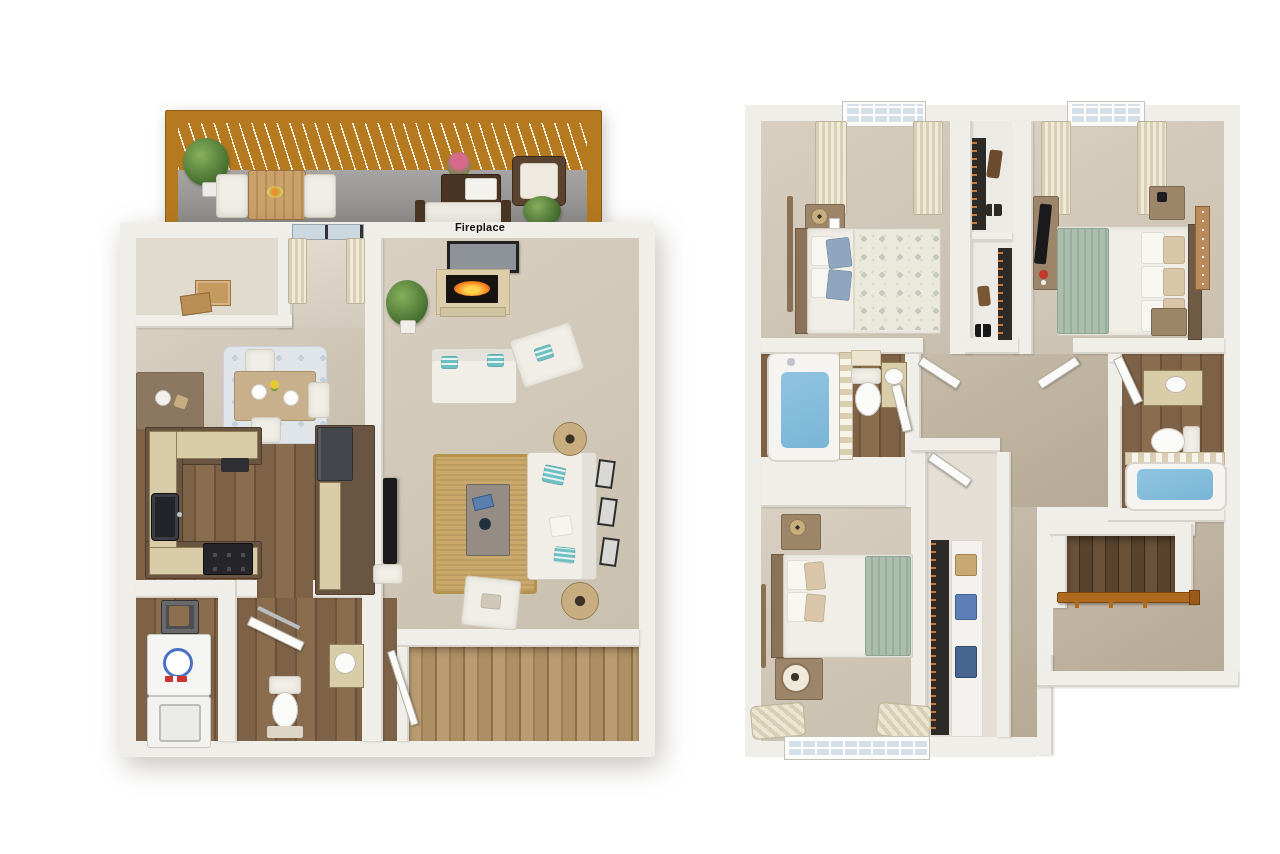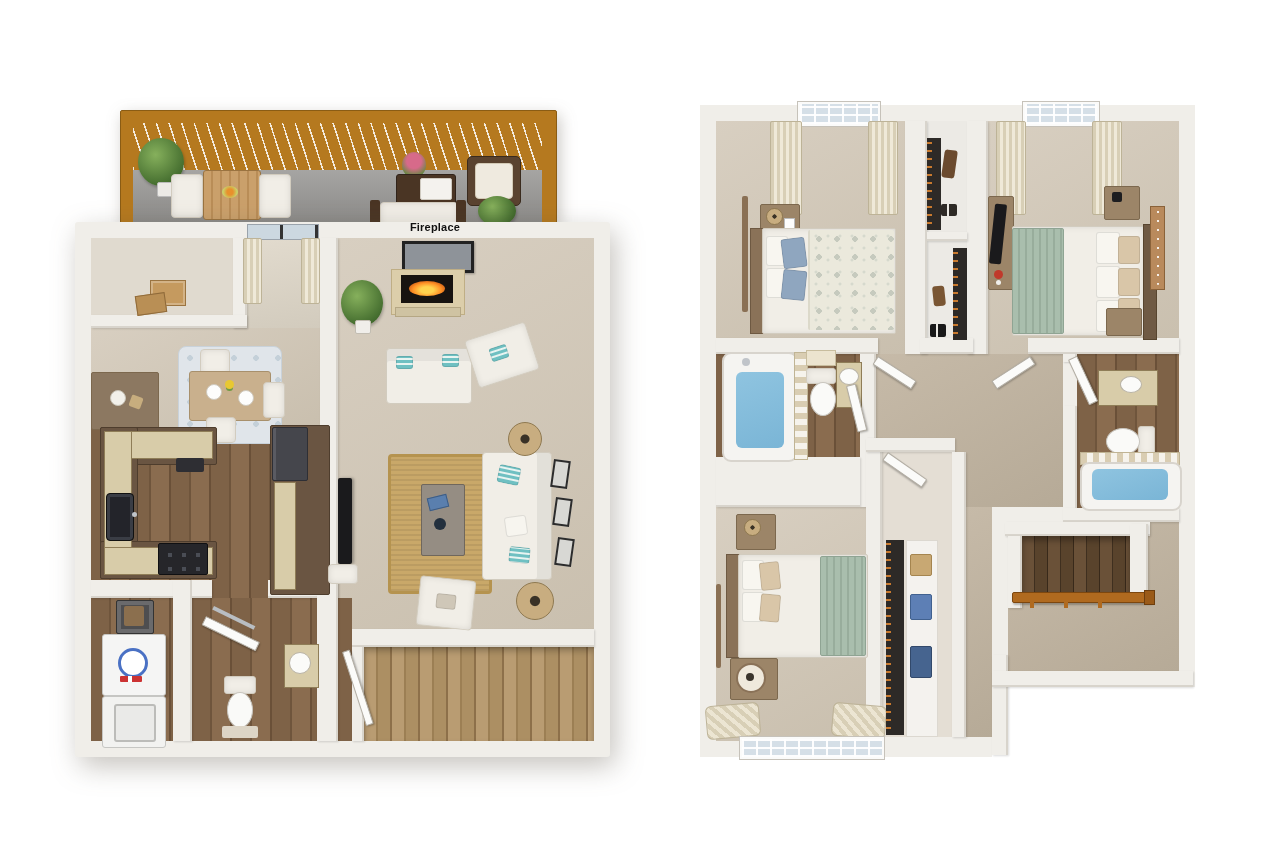--- a/index.html
+++ b/index.html
@@ -1,18 +1,18 @@
 <!DOCTYPE html>
 <html style="--wall: #f0eee9; --wallFace: #d8d4cc; --carpet: #c9bfae; --carpetHi: #d8cfc1; --hallCarpet: #b6aa97; --wood: #7e6247; --deckWood: #b5791f; --concrete: #969593; --counter: #d8cca9; --cabinet: #6a5542; --jute: #c9a869; --blueRug: #e0e5ea; --sofa: #f1eee7; --teal: #6fc0c2; --sage: #a9bead; --water: #7ab5d6; --curtain: #d8cfb6; --glass: #d5dfe7; --stairLight: #b99c72; --stairDark: #553f2a; --rail: #b06a1f; --tv: #1a1a1c; --taupe: #9c8568; --fire: #ff9226; --pillowBlue: #8fa6bf; --denim: #46648f; --shirtBlue: #5d7fb5; --hangerOrange: #c97a2e; --sign: #b98a5c;"><head>
 <meta charset="utf-8">
 <style>
   html,body{margin:0;padding:0;background:#fff;font-family:"Liberation Sans",sans-serif;}
   #stage{position:relative;width:1280px;height:854px;background:#fff;overflow:hidden;}
   .abs{position:absolute;}
-  .plan{position:absolute;inset:0;}
+  .plan{position:absolute;inset:0;margin-left:45px;}
   .house{position:absolute;background:var(--wall,#f0eee9);filter:drop-shadow(5px 9px 14px rgba(80,70,55,.33));}
   .wall{position:absolute;background:var(--wall,#f0eee9);box-shadow:inset 0 -2px 0 var(--wallFace,#d8d4cc),1px 1px 2px rgba(0,0,0,.14);}
   .vwall{position:absolute;background:var(--wall,#f0eee9);box-shadow:inset -2px 0 0 var(--wallFace,#d8d4cc),1px 1px 2px rgba(0,0,0,.14);}
   .carpet{position:absolute;background:linear-gradient(150deg,var(--carpetHi,#d8cfc1),var(--carpet,#c9bfae));}
   .hallcarpet{position:absolute;background:linear-gradient(150deg,#c6baa8,var(--hallCarpet,#b6aa97));}
   .woodf{position:absolute;background:repeating-linear-gradient(90deg,#7e6247 0 18px,#6f553c 18px 20px,#8a6c4f 20px 38px,#6a5038 38px 40px);}
   .palefloor{position:absolute;background:#e0dacf;}
   .whitef{position:absolute;background:var(--sofa,#f1eee7);border:1px solid #d2ccbf;border-radius:4px;box-shadow:inset 0 0 6px rgba(0,0,0,.10);}
   .taupe{position:absolute;background:var(--taupe,#9c8568);border:1px solid #7c684e;border-radius:2px;}
   .speckle{position:absolute;background-color:var(--counter,#d8cca9);background-image:radial-gradient(#a89367 14%,transparent 15%),radial-gradient(#efe7cb 12%,transparent 13%);background-size:6px 6px,4px 4px;border:1px solid #8f7d57;}

